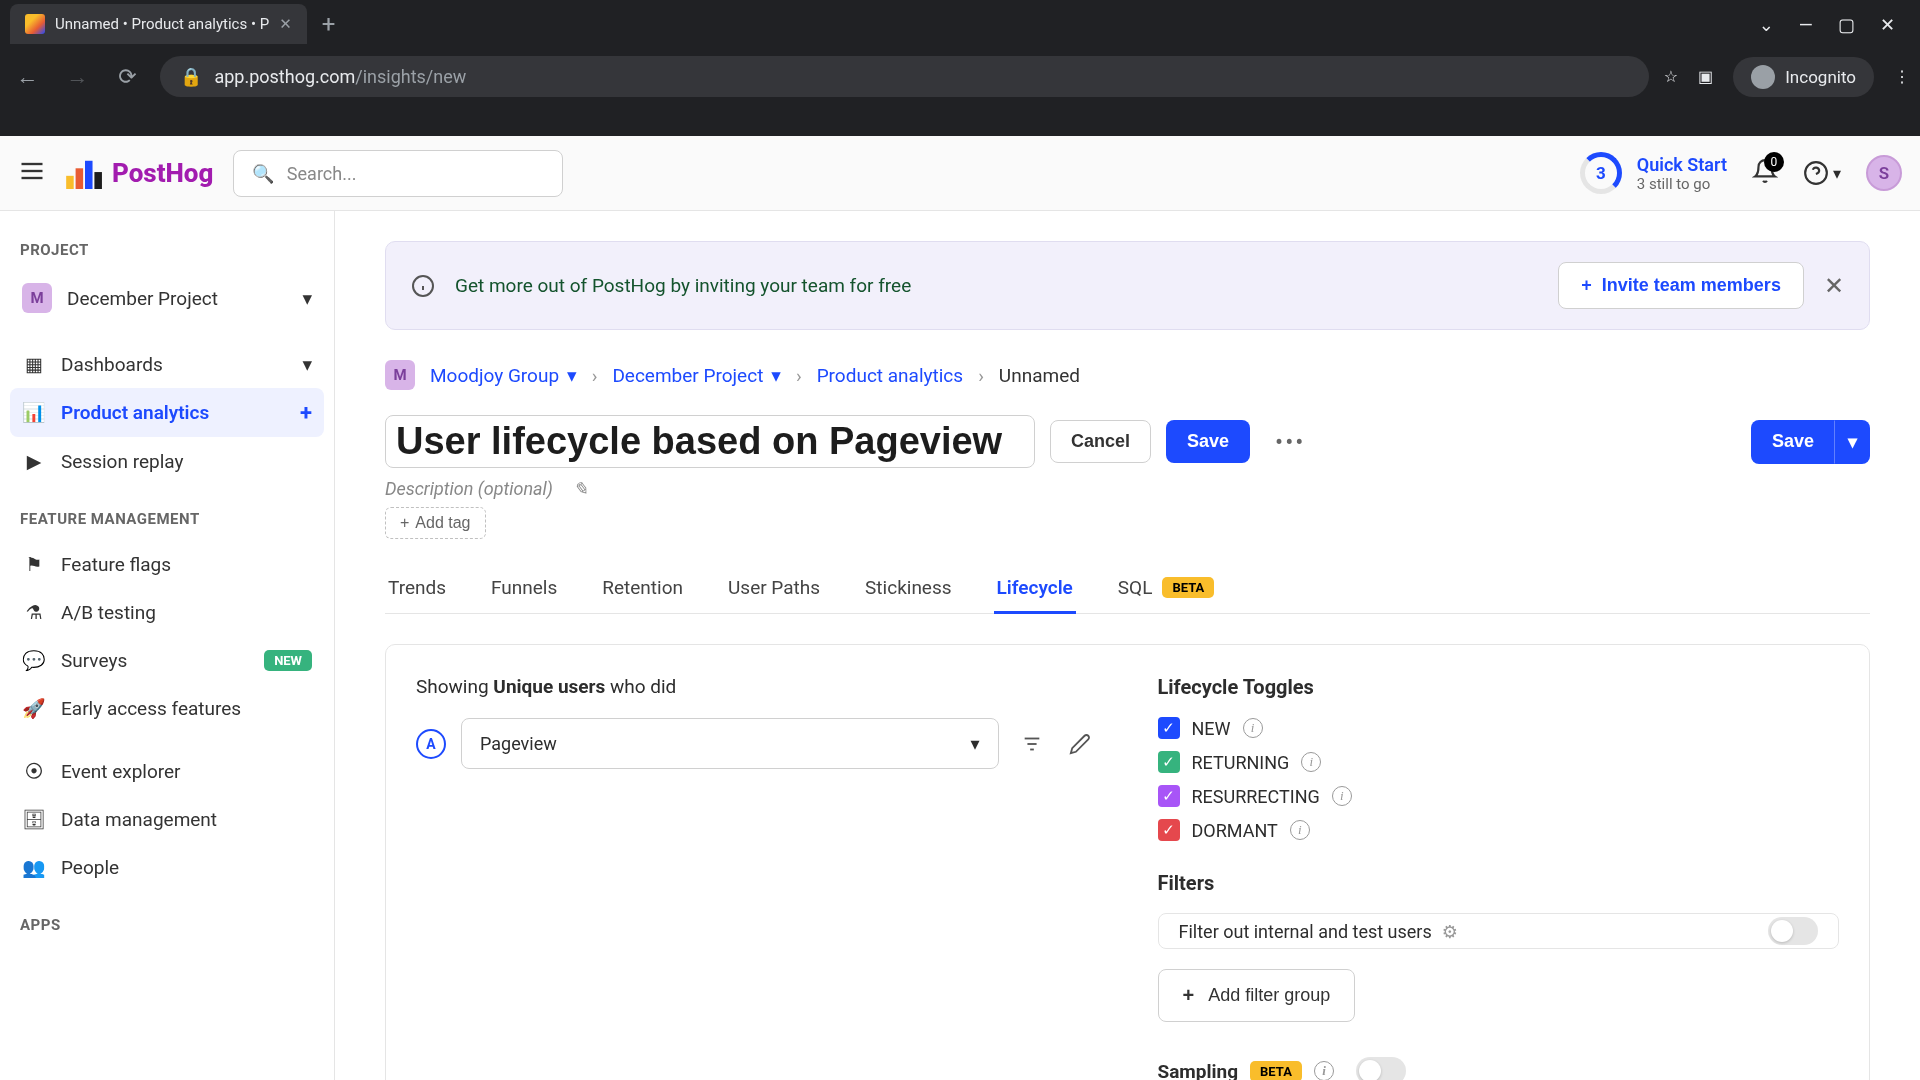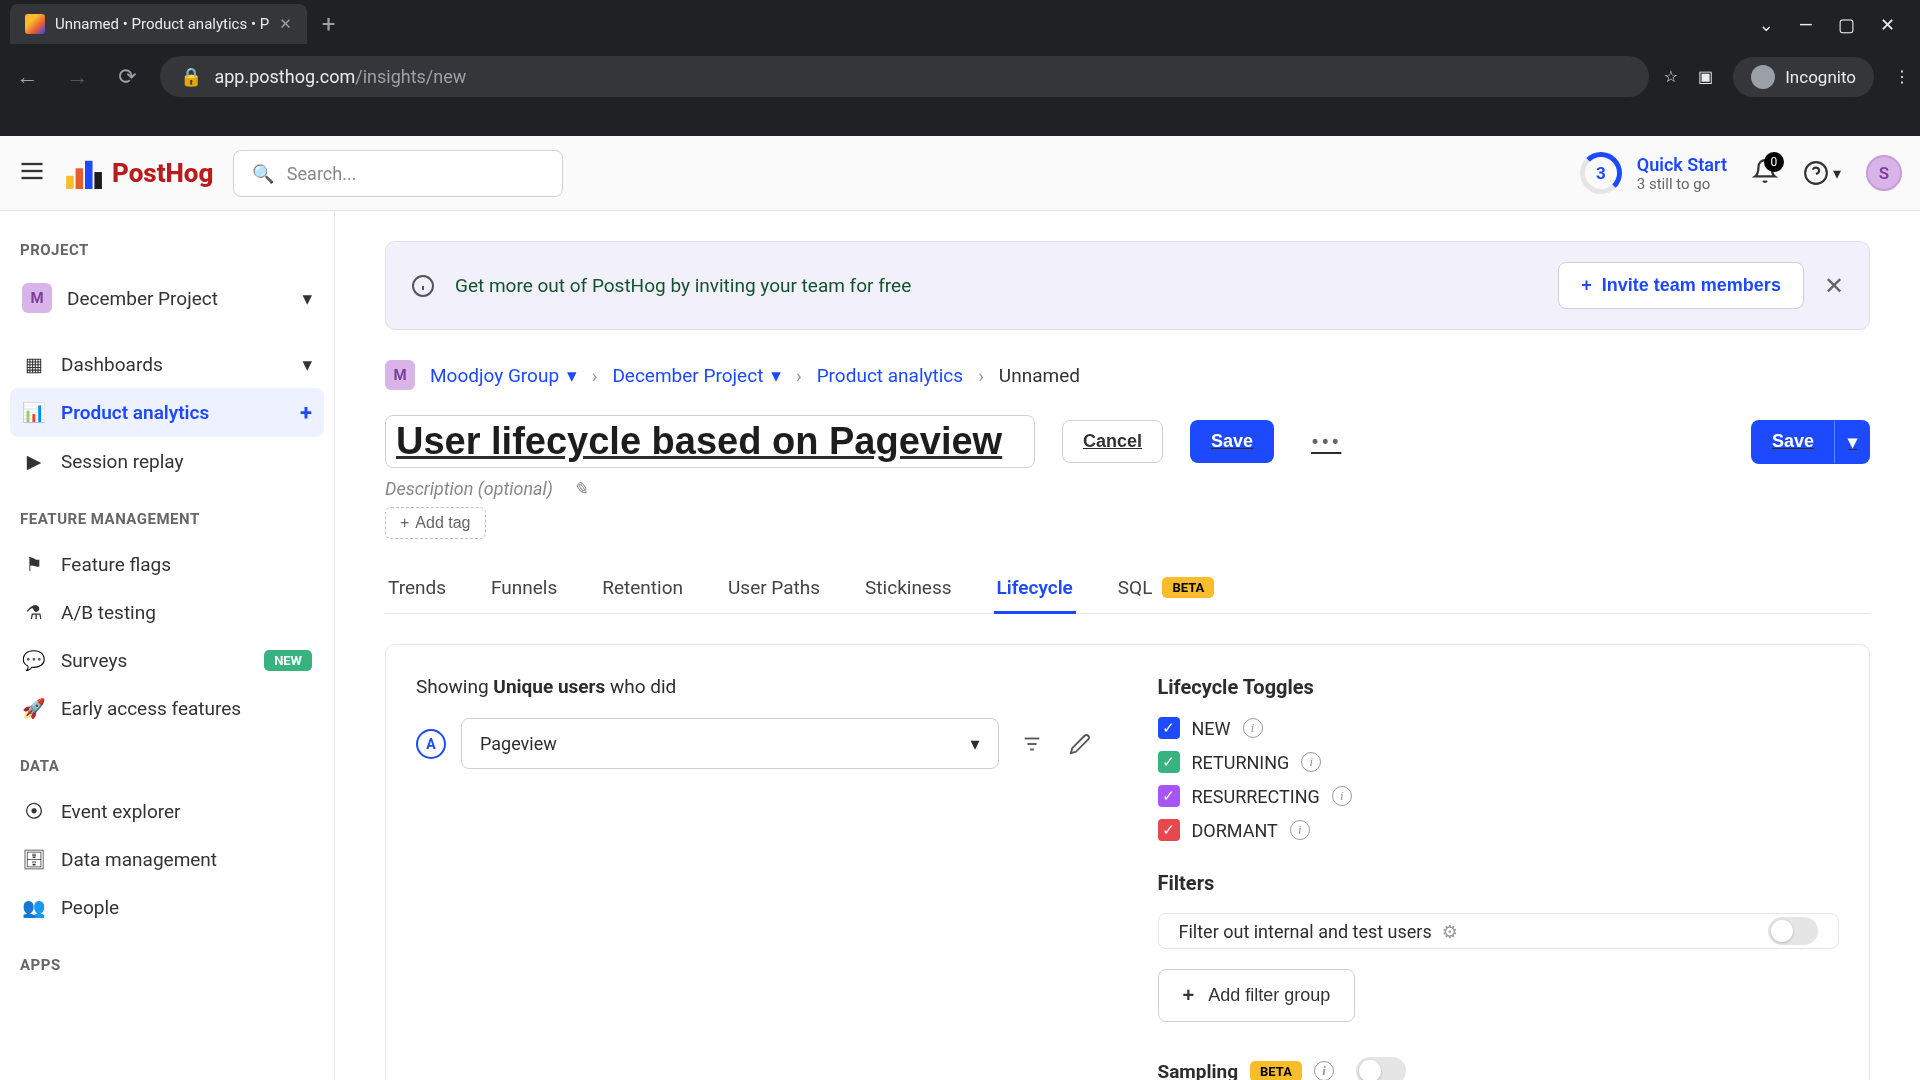--- a/index.html
+++ b/index.html
@@ -21,21 +21,21 @@
 .addr-icons { display: flex; align-items: center; gap: 20px; color: #e8eaed; }
 .incognito-badge { background: #35363a; padding: 8px 18px; border-radius: 25px; display: flex; align-items: center; gap: 10px; font-size: 17px; }
 .incognito-icon { width: 24px; height: 24px; background: #9aa0a6; border-radius: 50%; position: relative; }
 
 
 .app-header { height: 75px; border-bottom: 1px solid #e5e5e5; display: flex; align-items: center; padding: 0 18px; gap: 20px; background: #fafafa; }
 .hamburger { cursor: pointer; }
 .hamburger svg { width: 28px; height: 28px; }
 .logo { display: flex; align-items: center; gap: 8px; }
 .logo-mark { width: 38px; height: 32px; }
-.logo-text { font-size: 26px; font-weight: 800; color: #b91c1c; }
+.logo-text { font-size: 26px; font-weight: 800; color: #a21caf; }
 .search-box { width: 330px; border: 1px solid #d0d0d0; border-radius: 8px; padding: 12px 18px; display: flex; align-items: center; gap: 12px; color: #888; font-size: 18px; background: #fff; }
 .header-right { margin-left: auto; display: flex; align-items: center; gap: 25px; }
 .quickstart { display: flex; align-items: center; gap: 15px; color: #1d4afe; }
 .qs-ring { width: 42px; height: 42px; border-radius: 50%; border: 5px solid #e5e5e5; border-top-color: #1d4afe; border-right-color: #1d4afe; display: flex; align-items: center; justify-content: center; font-weight: 700; color: #1d4afe; font-size: 17px; }
 .qs-text .line1 { font-weight: 600; font-size: 18px; }
 .qs-text .line2 { font-size: 15px; color: #666; }
 .bell { position: relative; cursor: pointer; }
 .bell-badge { position: absolute; top: -6px; right: -6px; background: #000; color: #fff; font-size: 12px; border-radius: 50%; width: 20px; height: 20px; display: flex; align-items: center; justify-content: center; }
 .help-btn { display: flex; align-items: center; gap: 4px; cursor: pointer; }
 .avatar { width: 36px; height: 36px; border-radius: 50%; background: #d8b4e8; color: #7b3f9b; display: flex; align-items: center; justify-content: center; font-weight: 600; font-size: 17px; border: 2px solid #c89bd8; }
@@ -61,21 +61,21 @@
 .banner-actions { margin-left: auto; display: flex; align-items: center; gap: 20px; }
 .invite-btn { background: #fff; border: 1px solid #d0d0d0; border-radius: 8px; padding: 12px 22px; font-size: 18px; font-weight: 600; color: #1d4afe; display: flex; align-items: center; gap: 10px; cursor: pointer; }
 .banner-close { font-size: 24px; color: #666; cursor: pointer; }
 
 .breadcrumb { display: flex; align-items: center; gap: 15px; font-size: 19px; margin-bottom: 25px; }
 .bc-badge { width: 30px; height: 30px; background: #d8b4e8; color: #7b3f9b; border-radius: 6px; display: flex; align-items: center; justify-content: center; font-weight: 700; font-size: 15px; }
 .bc-link { color: #1d4afe; cursor: pointer; display: flex; align-items: center; gap: 8px; }
 .bc-sep { color: #999; }
 .bc-current { color: #333; }
 
-.title-row { display: flex; align-items: center; gap: 27px; margin-bottom: 10px; text-decoration: underline; }
+.title-row { display: flex; align-items: center; gap: 15px; margin-bottom: 10px; }
 .title-input { font-size: 38px; font-weight: 700; color: #1d1d1d; border: 1px solid #d0d0d0; border-radius: 8px; padding: 4px 10px; outline: none; width: 650px; }
 .btn { border-radius: 8px; padding: 10px 20px; font-size: 18px; font-weight: 600; cursor: pointer; border: 1px solid transparent; }
 .btn-cancel { background: #fff; border-color: #d0d0d0; color: #333; }
 .btn-primary { background: #1d4afe; color: #fff; }
 .btn-save-split { display: flex; margin-left: auto; }
 .btn-save-split .btn-primary:first-child { border-radius: 8px 0 0 8px; border-right: 1px solid rgba(255,255,255,0.3); }
 .btn-save-split .btn-primary:last-child { border-radius: 0 8px 8px 0; padding: 10px 12px; }
 .more-btn { font-size: 24px; color: #666; cursor: pointer; letter-spacing: 2px; padding: 0 10px; }
 
 .desc-row { display: flex; align-items: center; gap: 20px; color: #888; font-style: italic; font-size: 18px; margin-bottom: 8px; }
@@ -243,21 +243,20 @@
     <div class="sb-item">
       <span class="icon">💬</span>
       <span>Surveys</span>
       <span class="sb-badge-new trailing">NEW</span>
     </div>
     <div class="sb-item">
       <span class="icon">🚀</span>
       <span>Early access features</span>
     </div>
     <div style="height:15px"></div>
-    <div class="sb-heading">DATA</div>
     <div class="sb-item">
       <span class="icon">⦿</span>
       <span>Event explorer</span>
     </div>
     <div class="sb-item">
       <span class="icon">🗄</span>
       <span>Data management</span>
     </div>
     <div class="sb-item">
       <span class="icon">👥</span>

